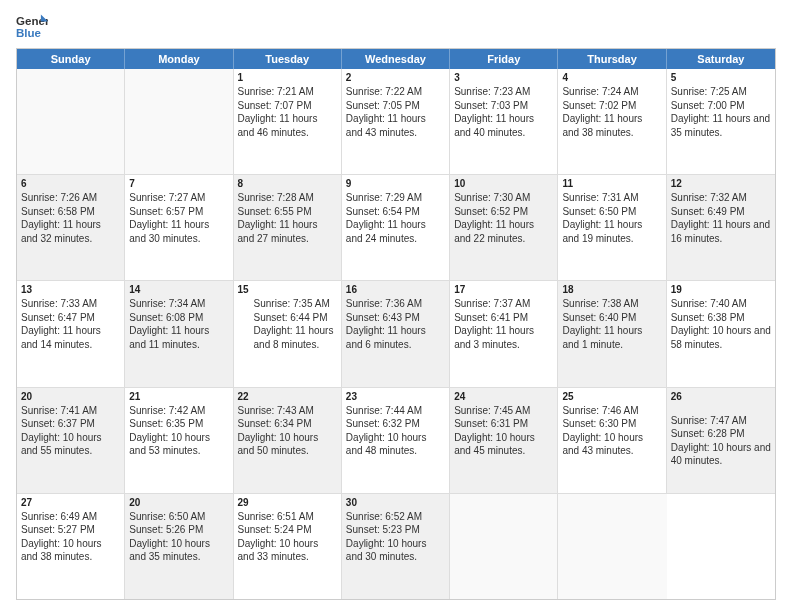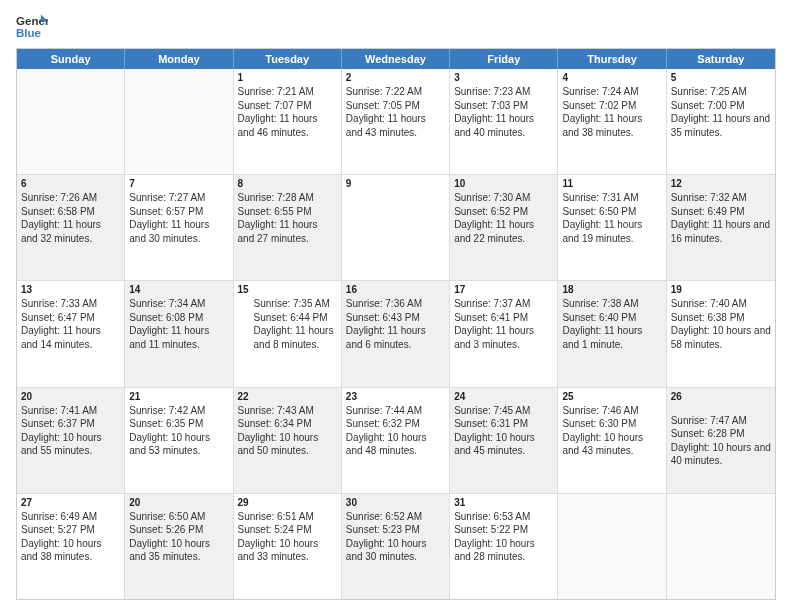--- a/index.html
+++ b/index.html
@@ -177,20 +177,23 @@
 Daylight: 11 hours and 30 minutes.</div>
           </div>
           <div class="cal-cell shaded">
             <div class="day-num">8</div>
             <div class="day-info" style="white-space: pre-line;">Sunrise: 7:28 AM
 Sunset: 6:55 PM
 Daylight: 11 hours and 27 minutes.</div>
           </div>
           <div class="cal-cell">
             <div class="day-num">9</div>
+            <div class="day-info" style="white-space: pre-line;">Sunrise: 7:29 AM
+Sunset: 6:54 PM
+Daylight: 11 hours and 24 minutes.</div>
           </div>
           <div class="cal-cell shaded">
             <div class="day-num">10</div>
             <div class="day-info" style="white-space: pre-line;">Sunrise: 7:30 AM
 Sunset: 6:52 PM
 Daylight: 11 hours and 22 minutes.</div>
           </div>
           <div class="cal-cell">
             <div class="day-num">11</div>
             <div class="day-info" style="white-space: pre-line;">Sunrise: 7:31 AM
@@ -309,25 +312,19 @@
             <div class="day-num">29</div>
             <div class="day-info" style="white-space: pre-line;">Sunrise: 6:51 AM
 Sunset: 5:24 PM
 Daylight: 10 hours and 33 minutes.</div>
           </div>
           <div class="cal-cell shaded">
             <div class="day-num">30</div>
             <div class="day-info" style="white-space: pre-line;">Sunrise: 6:52 AM
 Sunset: 5:23 PM
 Daylight: 10 hours and 30 minutes.</div>
-          </div>
-          <div class="cal-cell">
-            <div class="day-num">31</div>
-            <div class="day-info" style="white-space: pre-line;">Sunrise: 6:53 AM
-Sunset: 5:22 PM
-Daylight: 10 hours and 28 minutes.</div>
           </div>
           <div class="cal-cell empty"></div>
           <div class="cal-cell empty"></div>
         </div>
       </div>
   </div>
 </div>
 
 </body></html>

